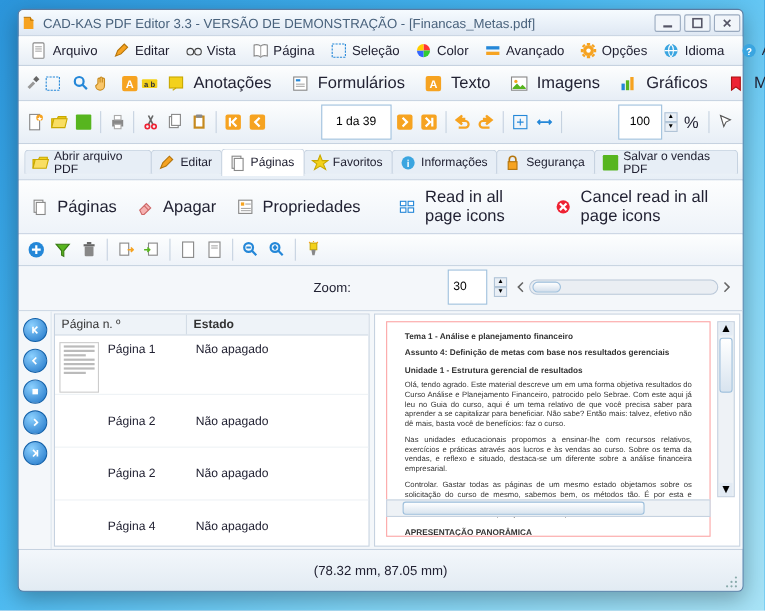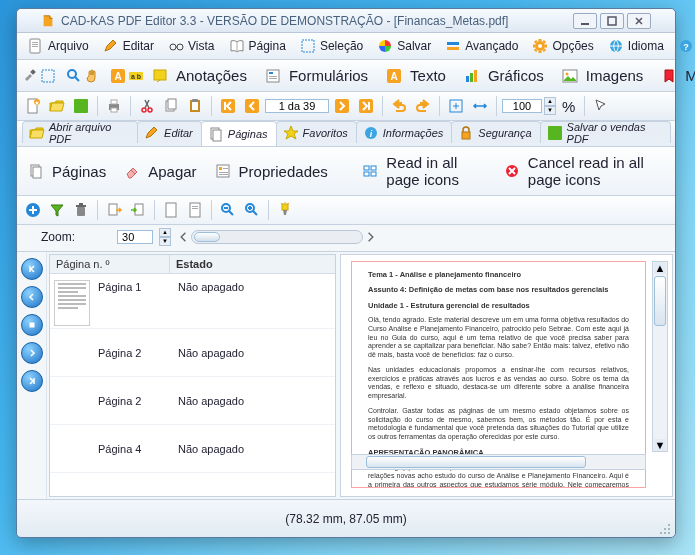--- a/index.html
+++ b/index.html
@@ -7,21 +7,21 @@
 body { background: linear-gradient(135deg, #2b95db 0%, #47b7f0 40%, #7fd4f6 70%, #a8e3f6 100%); }
 
 .win {
   position: absolute; left: 16px; top: 8px; width: 660px; height: 530px;
   background: linear-gradient(180deg, #e9f0f7 0%, #dfe8f2 100%);
   border: 1px solid #5a7aa0; border-radius: 5px;
   box-shadow: 0 6px 20px rgba(0,0,0,.3);
   display: flex; flex-direction: column;
 }
 .titlebar {
-  height: 24px; display: flex; align-items: center; padding: 0 24px;
+  height: 24px; display: flex; align-items: center; padding: 0 2px;
   background: linear-gradient(180deg, #f6fbff, #dfe8f3);
   border-radius: 5px 5px 0 0; border-bottom: 1px solid #b9c7d8;
 }
 .titlebar .ico { width: 14px; height: 14px; margin-right: 6px; }
 .titlebar .ico svg { width: 14px; height: 14px; }
 .titlebar .title { color: #49627c; flex: 1; font-size: 12px; white-space: nowrap; overflow: hidden; text-overflow: ellipsis; }
 .winbtns { display: flex; gap: 3px; }
 .winbtn { width: 24px; height: 16px; border: 1px solid #9aaabf; background: #f1f5fa; border-radius: 2px; display: flex; align-items: center; justify-content: center; cursor: pointer; color: #556; }
 .winbtn svg { width: 10px; height: 10px; }
 
@@ -31,42 +31,42 @@
   border-bottom: 1px solid #c6d2e0;
 }
 .mitem { display: flex; align-items: center; gap: 4px; padding: 2px 6px; border-radius: 3px; cursor: pointer; }
 .mitem .ico { width: 16px; height: 16px; display: flex; align-items: center; justify-content: center; }
 .mitem .ico svg, .tbtn svg { width: 16px; height: 16px; }
 .mlabel { color: #223; font-size: 12px; }
 
 .tbtn { width: 22px; height: 22px; display: flex; align-items: center; justify-content: center; border-radius: 3px; cursor: pointer; }
 .tsep { width: 1px; height: 20px; background: #c6d2e0; margin: 0 3px; }
 .tlbl { padding: 2px 4px; color: #223; font-size: 15px; }
-.tinput { width: 54px; height: 14px; border: 1px solid #9dbfdc; background: #fff; font-size: 11px; padding: 0 4px; text-align: center; }
+.tinput { width: 54px; height: 32px; border: 1px solid #9dbfdc; background: #fff; font-size: 11px; padding: 0 4px; text-align: center; margin-left: 46px; }
 .spin { width: 12px; height: 18px; display: inline-flex; flex-direction: column; justify-content: center; }
 .spin .sp { width: 12px; height: 9px; background: #e9eff6; border: 1px solid #b1c4d7; font-size: 6px; line-height: 6px; text-align: center; cursor: pointer; }
 
 .tabstrip {
-  display: flex; align-items: flex-start; gap: 0; padding: 0 5px;
+  display: flex; align-items: center; gap: 0; padding: 16px 5px;
   background: linear-gradient(180deg, #fdfefe, #e7eef6);
-  border-bottom: 1px solid #c6d2e0; height: 26px; font-style: italic;
+  border-bottom: 1px solid #c6d2e0; height: 26px;
 }
 .tab {
   display: flex; align-items: center; gap: 4px; padding: 3px 8px 3px 6px;
   border: 1px solid #c6d2e0; border-bottom: none; background: #e7eef6;
   border-radius: 4px 4px 0 0; margin-right: -1px; cursor: pointer;
   font-size: 11px; color: #223; height: 22px;
 }
 .tab.active { background: #fff; height: 25px; position: relative; z-index: 2; }
 .tab .ico { width: 16px; height: 16px; display: flex; align-items: center; justify-content: center; }
 .tab .ico svg { width: 16px; height: 16px; }
 
 .subbar { display: flex; align-items: center; gap: 2px; padding: 3px 5px; background: linear-gradient(180deg,#fdfefe,#eef3f9); border-bottom: 1px solid #c6d2e0; }
 
-.zoombar { display: flex; align-items: center; gap: 6px; padding: 3px 24px 5px; background: #f4f7fa; border-bottom: 1px solid #c6d2e0; }
+.zoombar { display: flex; align-items: center; gap: 6px; padding: 3px 8px 5px; background: #f4f7fa; border-bottom: 1px solid #c6d2e0; justify-content: flex-end; }
 .zoombar .zlbl { font-size: 12px; color: #223; }
 .scroller {
   width: 200px; height: 14px; display: flex; align-items: center;
 }
 .scroller .track { flex: 1; height: 14px; background: #eaeef3; border: 1px solid #b9c7d8; border-radius: 7px; position: relative; }
 .scroller .thumb { position: absolute; left: 2px; top: 1px; bottom: 1px; width: 26px; background: linear-gradient(180deg,#fff,#d3dfec); border: 1px solid #9dbfdc; border-radius: 6px; }
 .scroller .arrow { width: 14px; height: 14px; display: flex; align-items: center; justify-content: center; cursor: pointer; }
 
 .content { flex: 1; display: flex; overflow: hidden; background: #f4f7fa; }
 
@@ -187,21 +187,21 @@
     <div class="mitem">
       <span class="ico">
           <svg viewBox="0 0 16 16">
             <circle cx="8" cy="8" r="6" fill="#fff"></circle>
             <path d="M8 2a6 6 0 016 6h-6z" fill="#f33"></path>
             <path d="M14 8a6 6 0 01-6 6v-6z" fill="#3c3"></path>
             <path d="M8 14a6 6 0 01-6-6h6z" fill="#36f"></path>
             <path d="M2 8a6 6 0 016-6v6z" fill="#fc0"></path>
           </svg>
         </span>
-      <span class="mlabel">Salvar</span>
+      <span class="mlabel">Color</span>
     </div>
     <div class="mitem">
       <span class="ico">
           <svg viewBox="0 0 16 16">
             <rect x="2" y="4" width="12" height="3" fill="#2487d8"></rect>
             <rect x="2" y="9" width="12" height="3" fill="#f6a321"></rect>
           </svg>
         </span>
       <span class="mlabel">Avançado</span>
     </div>
@@ -299,36 +299,36 @@
           <svg viewBox="0 0 16 16" class="ico-orange">
             <rect x="1" y="1" width="14" height="14" rx="2"></rect>
             <text x="8" y="12" text-anchor="middle" fill="#fff" font-size="10" font-weight="bold">A</text>
           </svg>
         </span>
       <span class="tlbl">Texto</span>
     </div>
     <div class="mitem">
       <span class="ico">
           <svg viewBox="0 0 16 16">
+            <rect x="1" y="2" width="14" height="12" fill="#fff" stroke="#888"></rect>
+            <circle cx="5" cy="6" r="1.5" fill="#f6a321"></circle>
+            <path d="M2 12l4-4 3 3 2-2 3 3v1H2z" fill="#57b51f"></path>
+          </svg>
+        </span>
+      <span class="tlbl">Imagens</span>
+    </div>
+    <div class="mitem">
+      <span class="ico">
+          <svg viewBox="0 0 16 16">
             <rect x="2" y="8" width="3" height="6" fill="#2487d8"></rect>
             <rect x="6" y="5" width="3" height="9" fill="#57b51f"></rect>
             <rect x="10" y="2" width="3" height="12" fill="#f6a321"></rect>
           </svg>
         </span>
       <span class="tlbl">Gráficos</span>
-    </div>
-    <div class="mitem">
-      <span class="ico">
-          <svg viewBox="0 0 16 16">
-            <rect x="1" y="2" width="14" height="12" fill="#fff" stroke="#888"></rect>
-            <circle cx="5" cy="6" r="1.5" fill="#f6a321"></circle>
-            <path d="M2 12l4-4 3 3 2-2 3 3v1H2z" fill="#57b51f"></path>
-          </svg>
-        </span>
-      <span class="tlbl">Imagens</span>
     </div>
     <div class="mitem">
       <span class="ico">
           <svg viewBox="0 0 16 16">
             <path d="M4 2h8v12l-4-3-4 3z" fill="#e23" stroke="#a11"></path>
           </svg>
         </span>
       <span class="tlbl">Marcas</span>
     </div>
   </div>

